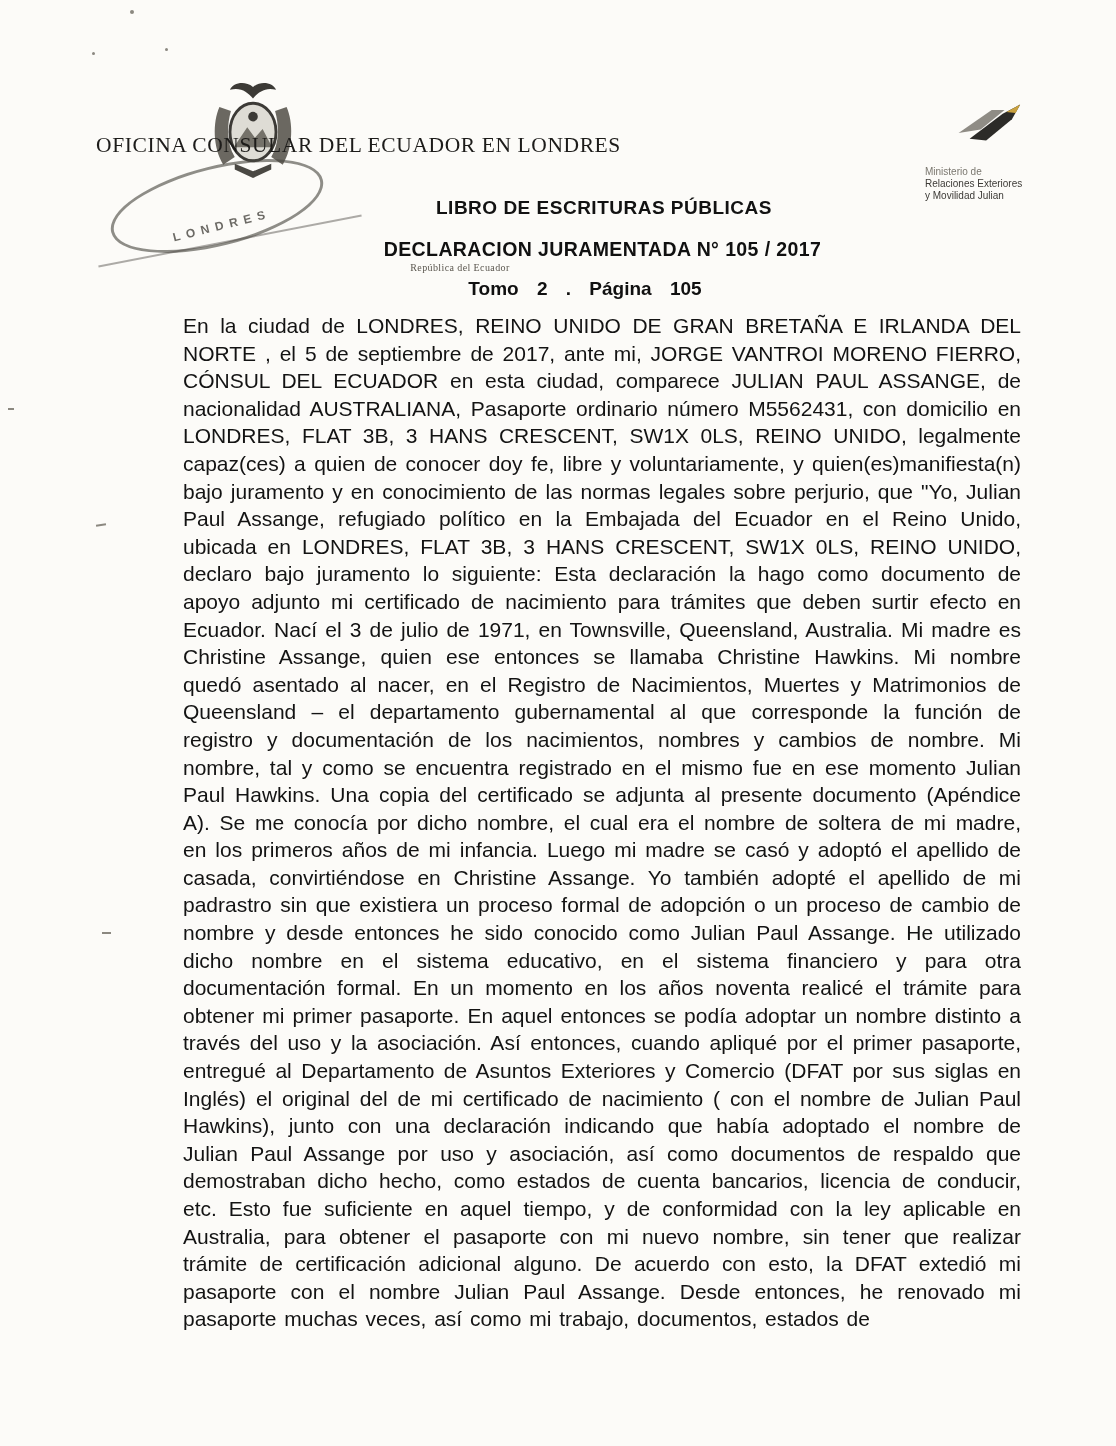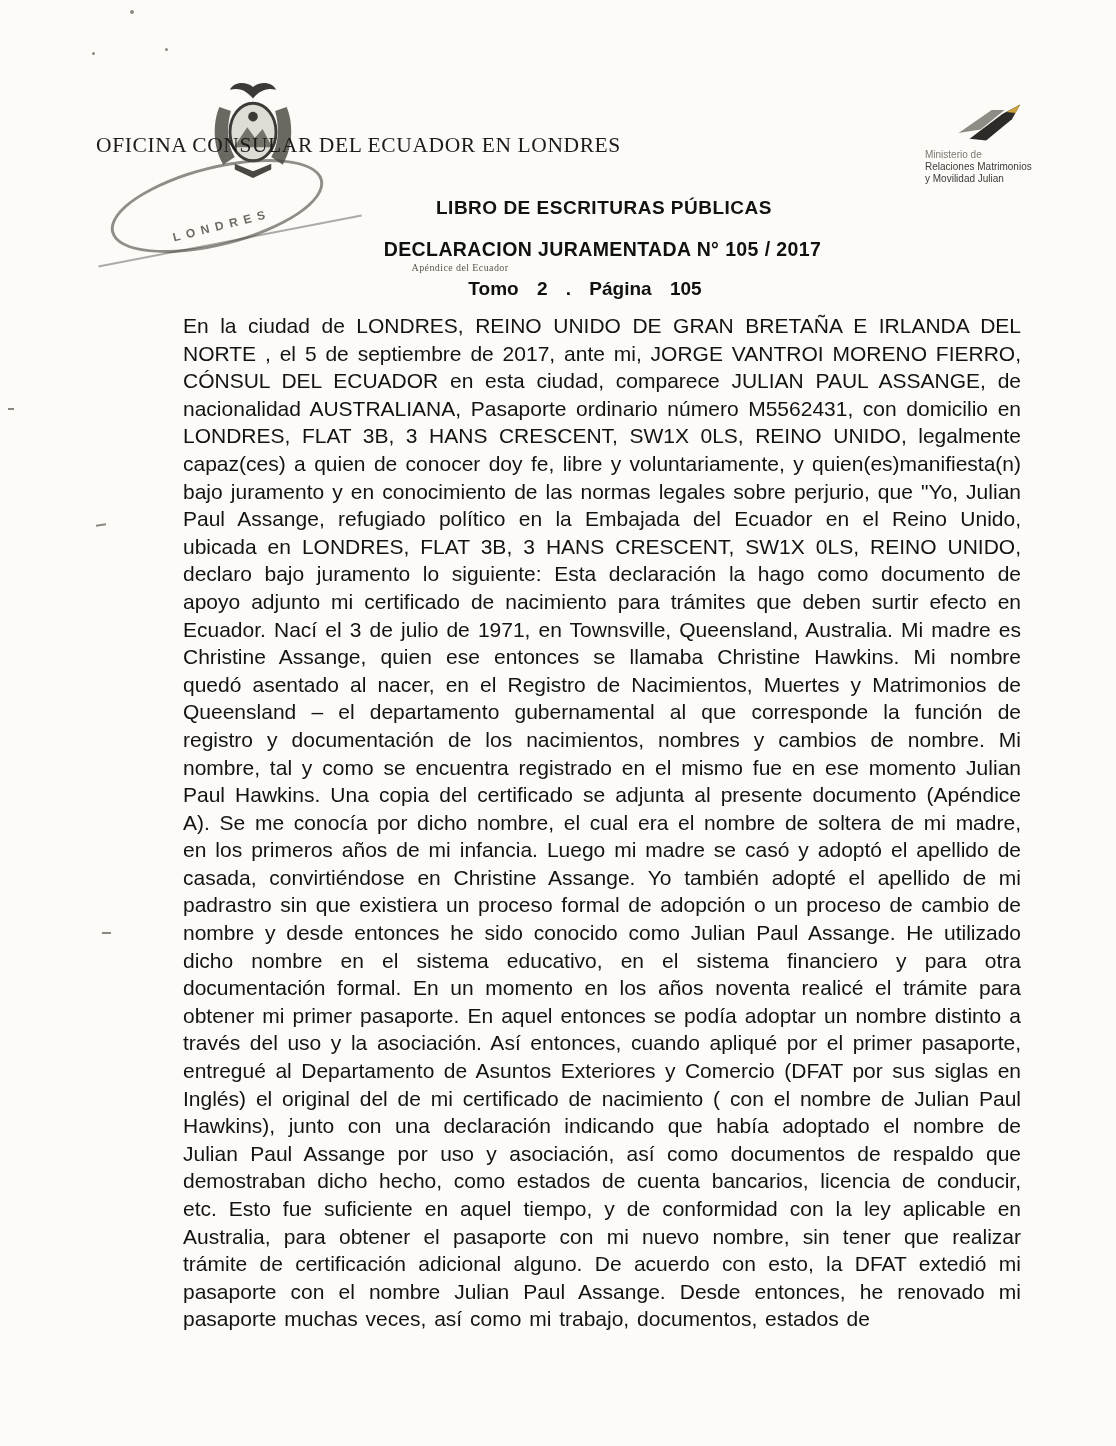--- a/index.html
+++ b/index.html
@@ -22,21 +22,21 @@
   }
   .stamp span{
     font-weight:700;font-size:12px;letter-spacing:6px;color:rgba(60,58,52,.75);
   }
   .stamp-line{
     position:absolute;left:96px;top:240px;width:268px;border-top:2px solid rgba(75,72,66,.45);
     transform:rotate(-11deg);
   }
   .ministry{position:absolute;left:925px;top:100px;width:175px;}
   .ministry svg{margin-left:26px;display:block;}
-  .ministry-caption{margin-top:3px;font-size:10px;line-height:12px;color:#3c3a36;}
+  .ministry-caption{margin-top:20px;font-size:10px;line-height:12px;color:#3c3a36;}
   .ministry-caption .m0{color:#7a776f;}
   
   .office-title{
     position:absolute;left:0;right:0;top:133px;padding-left:96px;
     font-family:"Liberation Serif",serif;font-size:21.5px;letter-spacing:.6px;color:#1d1c1a;
   }
   .book-title{
     position:absolute;left:0;right:0;top:197px;text-align:center;padding-left:92px;
     font-weight:700;font-size:19px;letter-spacing:.5px;color:#121212;
   }
@@ -74,36 +74,36 @@
     <svg width="96" height="104" viewBox="0 0 100 108" aria-hidden="true">
       <path d="M50 7 C41 0 29 3 26 10 C37 7 44 12 50 19 C56 12 63 7 74 10 C71 3 59 0 50 7 Z" fill="#3c3a36"></path>
       <circle cx="50" cy="13" r="3.2" fill="#3c3a36"></circle>
       <path d="M15 28 C8 44 8 70 19 88 L31 80 C22 65 23 46 27 32 Z" fill="#6b6861"></path>
       <path d="M85 28 C92 44 92 70 81 88 L69 80 C78 65 77 46 73 32 Z" fill="#6b6861"></path>
       <ellipse cx="50" cy="54" rx="24" ry="30" fill="#dedcd5" stroke="#3c3a36" stroke-width="3"></ellipse>
       <circle cx="50" cy="38" r="5" fill="#3c3a36"></circle>
       <path d="M30 70 L44 49 L52 60 L60 51 L70 70 Z" fill="#75726a"></path>
       <path d="M31 87 L50 95 L69 87 L69 93 L50 102 L31 93 Z" fill="#4a4843"></path>
     </svg>
-    <div class="emblem-caption">Apéndice del Ecuador</div>
+    <div class="emblem-caption">República del Ecuador</div>
   </div>
   <div class="stamp">
     <span>LONDRES</span>
   </div>
   <div class="stamp-line"></div>
 
   <div class="ministry">
     <svg width="74" height="46" viewBox="0 0 80 50" aria-hidden="true">
       <path d="M8 36 L44 11 L58 11 L32 32 Z" fill="#8f8c85"></path>
       <path d="M20 42 L56 15 L75 5 L66 21 L38 44 Z" fill="#2c2b28"></path>
       <path d="M60 13 L75 5 L70 14 Z" fill="#caa23f"></path>
     </svg>
     <div class="ministry-caption">
       <div class="m0">Ministerio de</div>
-      <div>Relaciones Matrimonios</div>
+      <div>Relaciones Exteriores</div>
       <div>y Movilidad Julian</div>
     </div>
   </div>
 
   <div class="office-title">OFICINA CONSULAR DEL ECUADOR EN LONDRES</div>
   <div class="book-title">LIBRO DE ESCRITURAS PÚBLICAS</div>
   <div class="decl-title">DECLARACION JURAMENTADA N° 105 / 2017</div>
   <div class="tome-line">Tomo 2 . Página 105</div>
 
   <div class="body-text"><span class="r">En la ciudad de LONDRES, REINO UNIDO DE GRAN BRETAÑA E IRLANDA DEL NORTE , el 5 de septiembre de 2017, ante mi, JORGE VANTROI MORENO FIERRO, </span><span class="b">CÓNSUL DEL ECUADOR </span><span class="r"> en esta ciudad, comparece </span><span class="b">JULIAN PAUL ASSANGE, de nacionalidad AUSTRALIANA, Pasaporte ordinario número M5562431,  con domicilio en LONDRES, FLAT 3B, 3 HANS CRESCENT, SW1X 0LS, REINO UNIDO</span><span class="r">, legalmente capaz(ces) a quien de conocer doy fe, libre y voluntariamente, y quien(es)manifiesta(n) bajo juramento y en conocimiento de las normas legales sobre perjurio, que </span><span class="b">"Yo, Julian Paul Assange, refugiado político en la Embajada del Ecuador en el Reino Unido, ubicada en LONDRES, FLAT 3B, 3 HANS CRESCENT, SW1X 0LS, REINO UNIDO, declaro bajo juramento lo siguiente: Esta declaración la hago como documento de apoyo adjunto mi certificado de nacimiento para trámites que deben surtir efecto en Ecuador. Nací el 3 de julio de 1971, en Townsville, Queensland, Australia. Mi madre es Christine Assange, quien ese entonces se llamaba Christine Hawkins. Mi nombre quedó asentado al nacer, en el Registro de Nacimientos, Muertes y Matrimonios de Queensland – el departamento gubernamental al que corresponde la función de registro y documentación de los nacimientos, nombres y cambios de nombre. Mi nombre, tal y como se encuentra registrado en el mismo fue en ese momento Julian Paul Hawkins. Una copia del certificado se adjunta al presente documento (Apéndice A). Se me conocía por dicho nombre, el cual era el nombre de soltera de mi madre, en los primeros años de mi infancia. Luego mi madre se casó y adoptó el apellido de casada, convirtiéndose en Christine Assange. Yo también adopté el apellido de mi padrastro sin que existiera un proceso formal de adopción o un proceso de cambio de nombre y desde entonces he sido conocido como Julian Paul Assange. He utilizado dicho nombre en el sistema educativo, en el sistema financiero y para otra documentación formal. En un momento en los años noventa realicé el trámite para obtener mi primer pasaporte. En aquel entonces se podía adoptar un nombre distinto a través del uso y la asociación. Así entonces, cuando apliqué por el primer pasaporte, entregué al Departamento de Asuntos Exteriores y Comercio (DFAT por sus siglas en Inglés) el original del de mi certificado de nacimiento ( con el nombre de Julian Paul Hawkins), junto con una declaración indicando que había adoptado el nombre de Julian Paul Assange por uso y asociación, así como documentos de respaldo que demostraban dicho hecho, como estados de cuenta bancarios, licencia de conducir, etc. Esto fue suficiente en aquel tiempo, y de conformidad con la ley aplicable en Australia, para obtener el pasaporte con mi nuevo nombre, sin tener que realizar trámite de certificación adicional alguno. De acuerdo con esto, la DFAT extedió mi pasaporte con el nombre Julian Paul Assange. Desde entonces, he renovado mi pasaporte muchas veces, así como mi trabajo, documentos, estados de</span></div>

